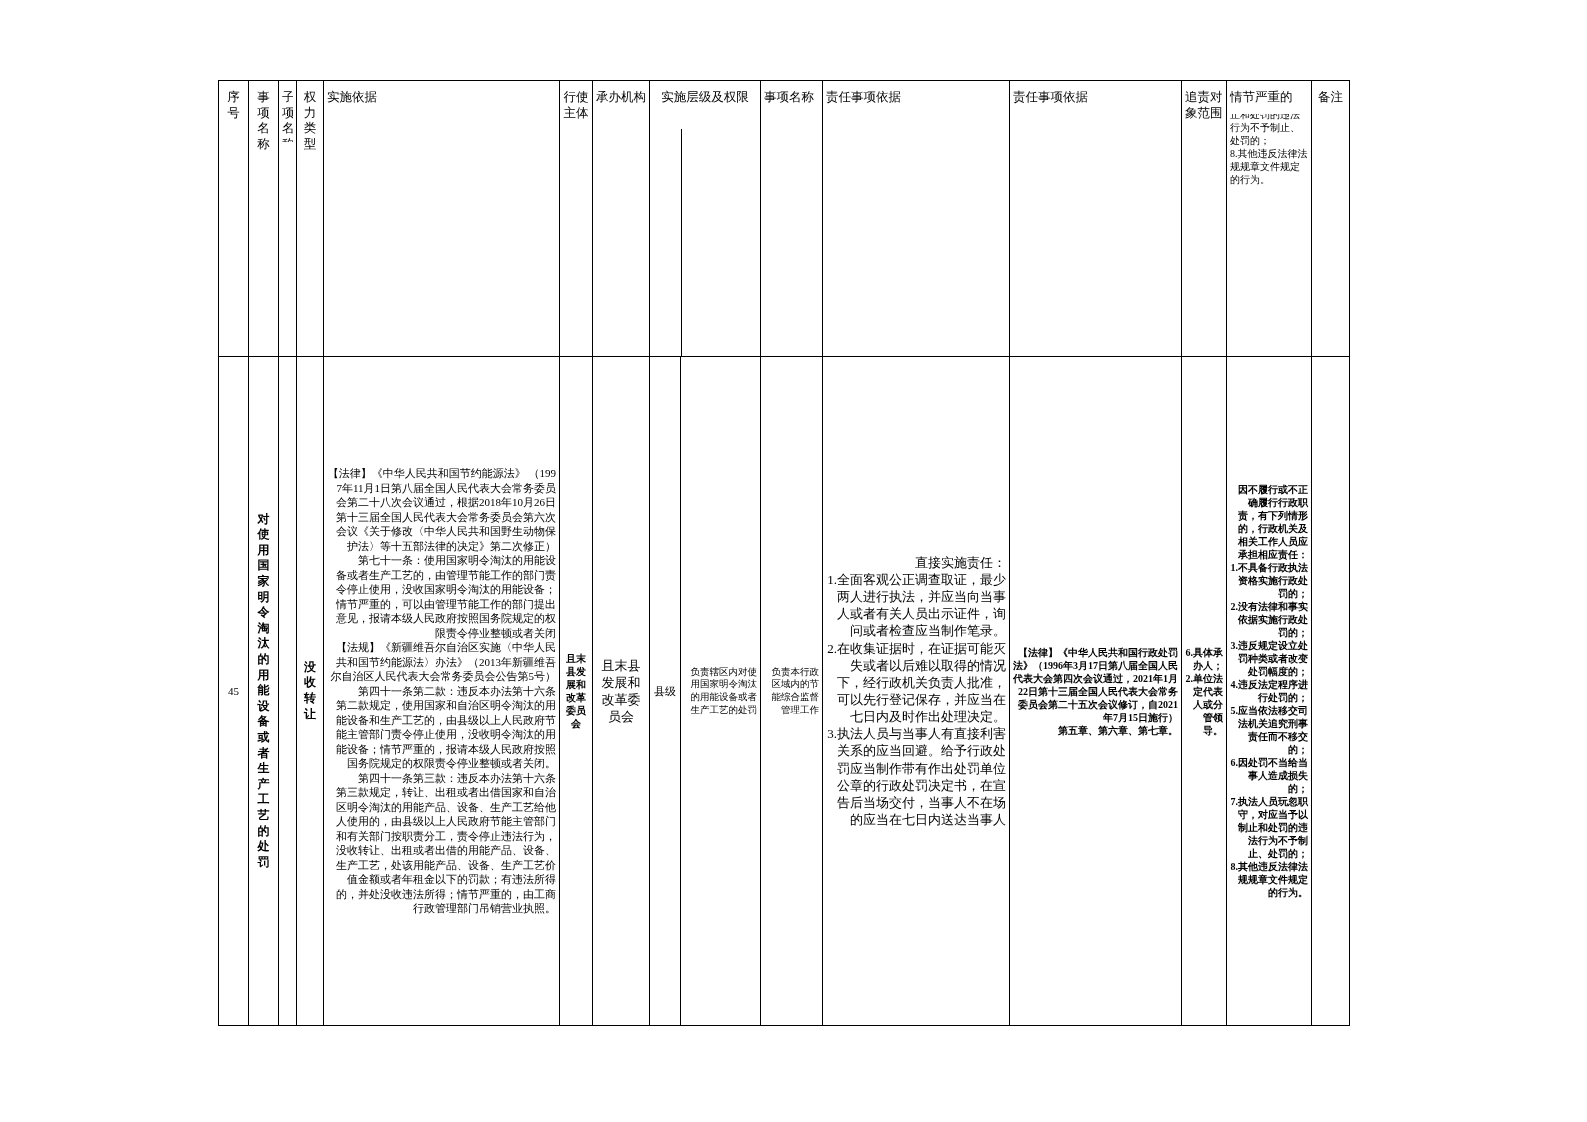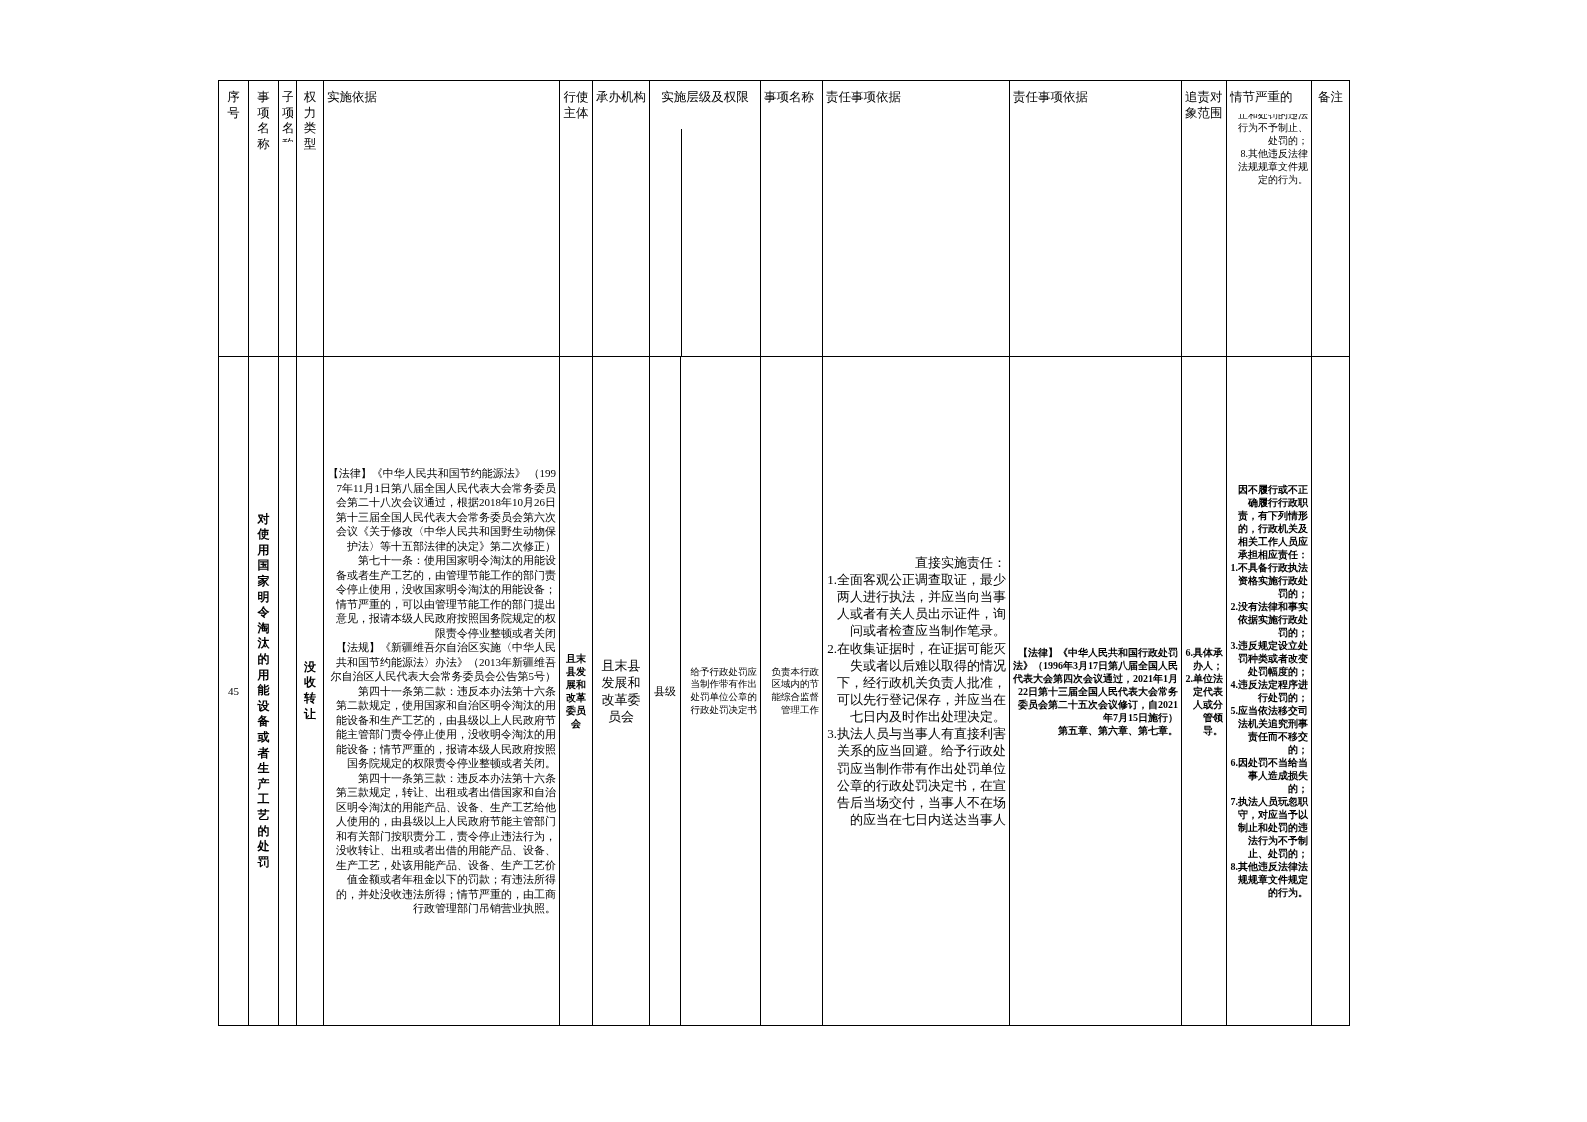--- a/index.html
+++ b/index.html
@@ -18,21 +18,21 @@
   
   .fz12{font-size:12px;line-height:1.3;font-weight:bold;}
   .fz11{font-size:11px;line-height:1.32;}
   .fz105{font-size:13px;line-height:1.32;}
   .fz10{font-size:10px;line-height:1.3;font-weight:bold;}
   .fz95{font-size:9.5px;line-height:1.32;}
   .lvl-cell{position:relative;}
   .lvl-divider{position:absolute;left:31px;top:48px;bottom:0;width:1px;background:#000;}
   .clip-v{max-height:52px;overflow:hidden;}
   .overflow-wrap{margin-top:8px;overflow:hidden;}
-  .overflow-txt{margin-top:-6px;font-size:10px;line-height:1.3;white-space:pre-wrap;text-align:right;margin-left:7px;}
+  .overflow-txt{margin-top:-6px;font-size:10px;line-height:1.3;white-space:pre-wrap;text-align:left;}
   .hdr-left{text-align:left;}
 </style>
 </head>
 <body>
 
 <div class="page">
   <table class="power-table">
     <colgroup>
       <col style="width:30px">
         <col style="width:30px">
@@ -108,21 +108,21 @@
       <td class="c fz11"></td>
       <td class="c fz12">没收转让</td>
       <td class="l fz11 pre">【法律】《中华人民共和国节约能源法》 （1997年11月1日第八届全国人民代表大会常务委员会第二十八次会议通过，根据2018年10月26日第十三届全国人民代表大会常务委员会第六次会议《关于修改〈中华人民共和国野生动物保护法〉等十五部法律的决定》第二次修正）
 　　第七十一条：使用国家明令淘汰的用能设备或者生产工艺的，由管理节能工作的部门责令停止使用，没收国家明令淘汰的用能设备；情节严重的，可以由管理节能工作的部门提出意见，报请本级人民政府按照国务院规定的权限责令停业整顿或者关闭
 【法规】《新疆维吾尔自治区实施〈中华人民共和国节约能源法〉办法》（2013年新疆维吾尔自治区人民代表大会常务委员会公告第5号）
 　　第四十一条第二款：违反本办法第十六条第二款规定，使用国家和自治区明令淘汰的用能设备和生产工艺的，由县级以上人民政府节能主管部门责令停止使用，没收明令淘汰的用能设备；情节严重的，报请本级人民政府按照国务院规定的权限责令停业整顿或者关闭。
 　　第四十一条第三款：违反本办法第十六条第三款规定，转让、出租或者出借国家和自治区明令淘汰的用能产品、设备、生产工艺给他人使用的，由县级以上人民政府节能主管部门和有关部门按职责分工，责令停止违法行为，没收转让、出租或者出借的用能产品、设备、生产工艺，处该用能产品、设备、生产工艺价值金额或者年租金以下的罚款；有违法所得的，并处没收违法所得；情节严重的，由工商行政管理部门吊销营业执照。</td>
       <td class="c fz10">且末县发展和改革委员会</td>
       <td class="c fz105">且末县发展和改革委员会</td>
       <td class="c fz11">县级</td>
-      <td class="l fz95">给予行政处罚应当制作带有作出处罚单位公章的行政处罚决定书</td>
+      <td class="l fz95">负责辖区内对使用国家明令淘汰的用能设备或者生产工艺的处罚</td>
       <td class="l fz95">负责本行政区域内的节能综合监督管理工作</td>
       <td class="l fz105 pre">直接实施责任：
 1.全面客观公正调查取证，最少两人进行执法，并应当向当事人或者有关人员出示证件，询问或者检查应当制作笔录。
 2.在收集证据时，在证据可能灭失或者以后难以取得的情况下，经行政机关负责人批准，可以先行登记保存，并应当在七日内及时作出处理决定。
 3.执法人员与当事人有直接利害关系的应当回避。给予行政处罚应当制作带有作出处罚单位公章的行政处罚决定书，在宣告后当场交付，当事人不在场的应当在七日内送达当事人</td>
       <td class="l fz10 pre">【法律】《中华人民共和国行政处罚法》（1996年3月17日第八届全国人民代表大会第四次会议通过，2021年1月22日第十三届全国人民代表大会常务委员会第二十五次会议修订，自2021年7月15日施行）
 　　第五章、第六章、第七章。</td>
       <td class="l fz10 pre">6.具体承办人；
 2.单位法定代表人或分管领导。</td>
       <td class="l fz10 pre">因不履行或不正确履行行政职责，有下列情形的，行政机关及相关工作人员应承担相应责任：

